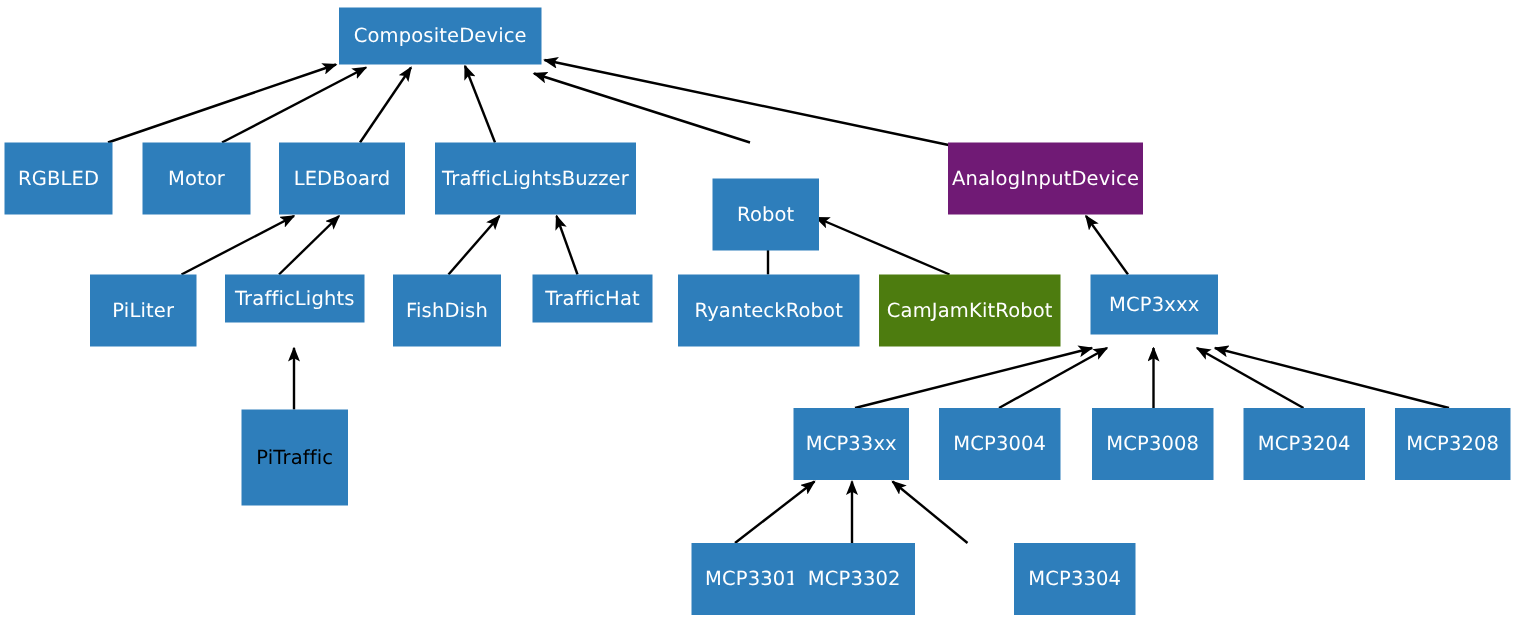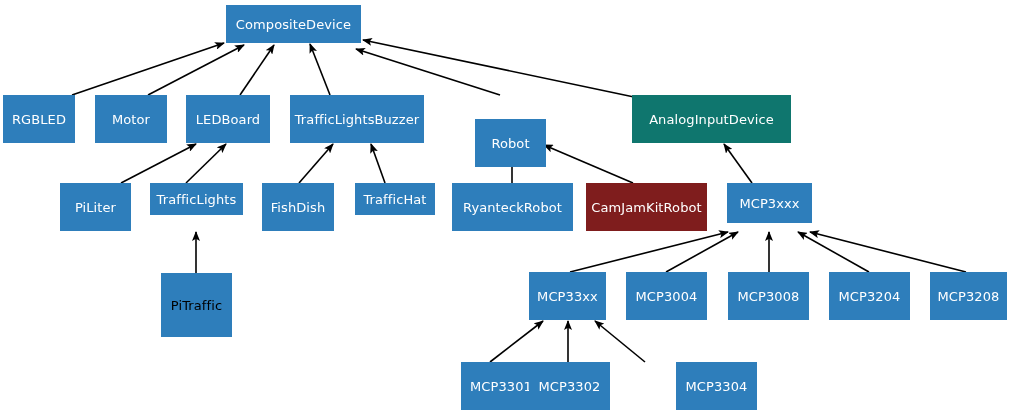--- a/index.html
+++ b/index.html
@@ -91,39 +91,39 @@
       </div>
       <div class="node" style="left: 186px; top: 95px; width: 84px; height: 48px; background: rgb(46, 126, 187); color: rgb(255, 255, 255); text-align: right;">
         <span class="node-label">LEDBoard</span>
       </div>
       <div class="node" style="left: 290px; top: 95px; width: 134px; height: 48px; background: rgb(46, 126, 187); color: rgb(255, 255, 255);">
         <span class="node-label">TrafficLightsBuzzer</span>
       </div>
       <div class="node" style="left: 475px; top: 95px; width: 71px; height: 48px; background: rgb(46, 126, 187); color: rgb(255, 255, 255); margin-top: 24px;">
         <span class="node-label">Robot</span>
       </div>
-      <div class="node" style="left: 632px; top: 95px; width: 159px; height: 48px; background: #0f766e; color: rgb(255, 255, 255);">
+      <div class="node" style="left: 632px; top: 95px; width: 130px; height: 48px; background: #701a75; color: rgb(255, 255, 255);">
         <span class="node-label">AnalogInputDevice</span>
       </div>
       <div class="node" style="left: 60px; top: 183px; width: 71px; height: 48px; background: rgb(46, 126, 187); color: rgb(255, 255, 255);">
         <span class="node-label">PiLiter</span>
       </div>
       <div class="node" style="left: 150px; top: 183px; width: 93px; height: 32px; background: rgb(46, 126, 187); color: rgb(255, 255, 255);">
         <span class="node-label">TrafficLights</span>
       </div>
       <div class="node" style="left: 262px; top: 183px; width: 72px; height: 48px; background: rgb(46, 126, 187); color: rgb(255, 255, 255);">
         <span class="node-label">FishDish</span>
       </div>
       <div class="node" style="left: 355px; top: 183px; width: 80px; height: 32px; background: rgb(46, 126, 187); color: rgb(255, 255, 255);">
         <span class="node-label">TrafficHat</span>
       </div>
       <div class="node" style="left: 452px; top: 183px; width: 121px; height: 48px; background: rgb(46, 126, 187); color: rgb(255, 255, 255);">
         <span class="node-label">RyanteckRobot</span>
       </div>
-      <div class="node" style="left: 586px; top: 183px; width: 121px; height: 48px; background: #7f1d1d; color: rgb(255, 255, 255);">
+      <div class="node" style="left: 586px; top: 183px; width: 121px; height: 48px; background: #4d7c0f; color: rgb(255, 255, 255);">
         <span class="node-label">CamJamKitRobot</span>
       </div>
       <div class="node" style="left: 727px; top: 183px; width: 85px; height: 40px; background: rgb(46, 126, 187); color: rgb(255, 255, 255);">
         <span class="node-label">MCP3xxx</span>
       </div>
       <div class="node" style="left: 161px; top: 273px; width: 71px; height: 64px; background: rgb(46, 126, 187); color: #000000;">
         <span class="node-label">PiTraffic</span>
       </div>
       <div class="node" style="left: 529px; top: 272px; width: 77px; height: 48px; background: rgb(46, 126, 187); color: rgb(255, 255, 255);">
         <span class="node-label">MCP33xx</span>

